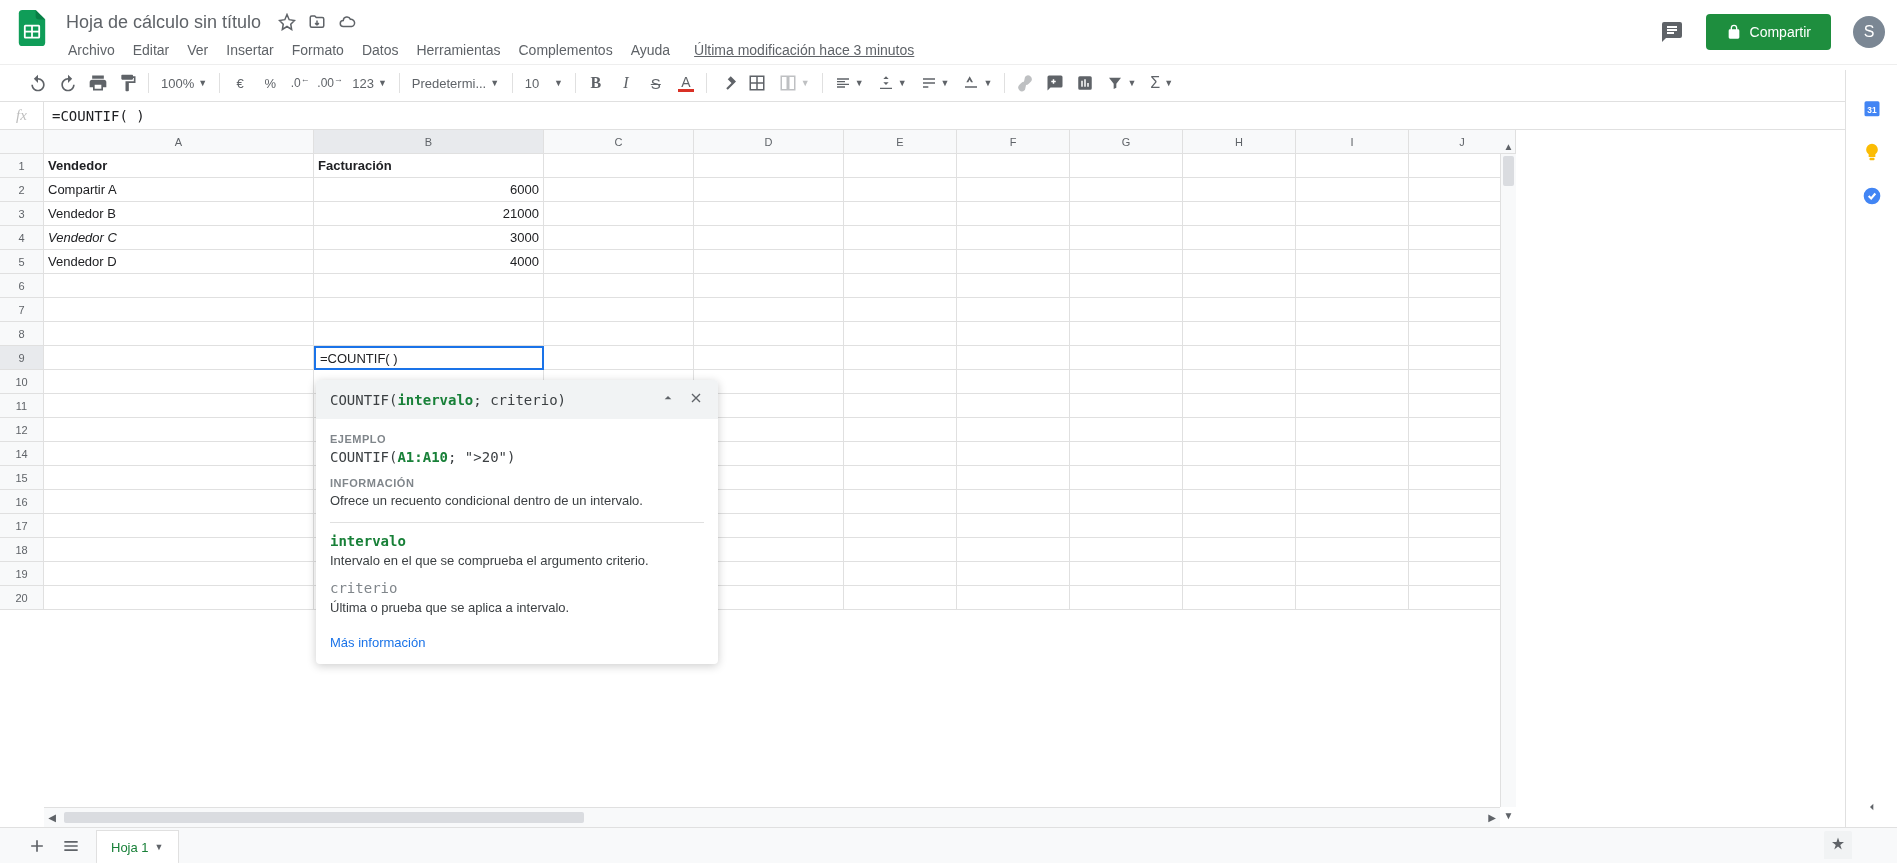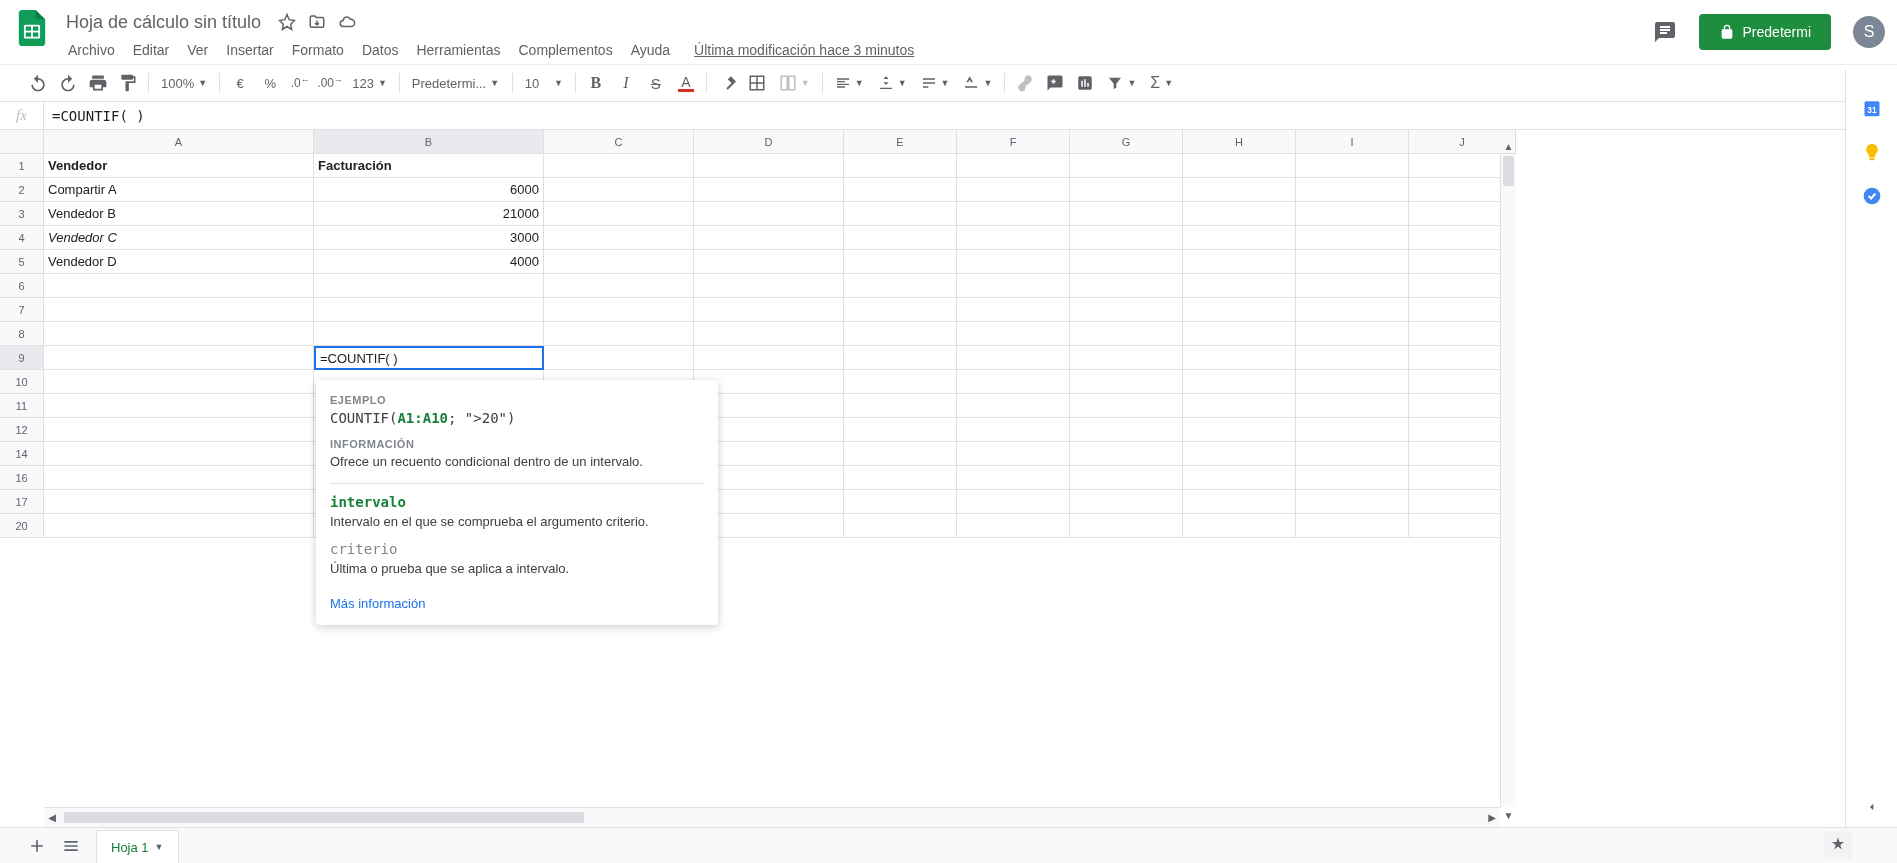--- a/index.html
+++ b/index.html
@@ -137,21 +137,21 @@
   <div class="header-right">
     <div class="comment-btn">
         <svg width="24" height="24" viewBox="0 0 24 24" fill="#5f6368">
           <path d="M20 2H4a2 2 0 0 0-2 2v18l4-4h14a2 2 0 0 0 2-2V4a2 2 0 0 0-2-2zM7 9h10v2H7zm0-3h10v2H7zm0 6h7v2H7z"></path>
         </svg>
       </div>
     <button class="share-btn">
       <svg width="16" height="16" viewBox="0 0 24 24" fill="#fff">
           <path d="M18 8h-1V6a5 5 0 0 0-10 0v2H6a2 2 0 0 0-2 2v10a2 2 0 0 0 2 2h12a2 2 0 0 0 2-2V10a2 2 0 0 0-2-2zM9 6a3 3 0 0 1 6 0v2H9z"></path>
         </svg>
-      <span>Predetermi</span>
+      <span>Compartir</span>
     </button>
     <div class="avatar">S</div>
   </div>
 </div>
 
 <div class="toolbar">
   <div class="tb-btn">
       <svg width="20" height="20" viewBox="0 0 24 24" fill="#5f6368">
         <path d="M12 5V2L7 7l5 5V8c3.3 0 6 2.7 6 6s-2.7 6-6 6-6-2.7-6-6H4c0 4.4 3.6 8 8 8s8-3.6 8-8-3.6-8-8-8z"></path>
       </svg>
@@ -481,34 +481,73 @@
           <div class="cell" style="width: 150px;"></div>
           <div class="cell" style="width: 150px;"></div>
           <div class="cell" style="width: 113px;"></div>
           <div class="cell" style="width: 113px;"></div>
           <div class="cell" style="width: 113px;"></div>
           <div class="cell" style="width: 113px;"></div>
           <div class="cell" style="width: 113px;"></div>
           <div class="cell" style="width: 107px;"></div>
         </div>
         <div class="row">
+          <div class="row-h">15</div>
+          <div class="cell" style="width: 270px;"></div>
+          <div class="cell" style="width: 230px;"></div>
+          <div class="cell" style="width: 150px;"></div>
+          <div class="cell" style="width: 150px;"></div>
+          <div class="cell" style="width: 113px;"></div>
+          <div class="cell" style="width: 113px;"></div>
+          <div class="cell" style="width: 113px;"></div>
+          <div class="cell" style="width: 113px;"></div>
+          <div class="cell" style="width: 113px;"></div>
+          <div class="cell" style="width: 107px;"></div>
+        </div>
+        <div class="row">
           <div class="row-h">16</div>
           <div class="cell" style="width: 270px;"></div>
           <div class="cell" style="width: 230px;"></div>
           <div class="cell" style="width: 150px;"></div>
           <div class="cell" style="width: 150px;"></div>
           <div class="cell" style="width: 113px;"></div>
           <div class="cell" style="width: 113px;"></div>
           <div class="cell" style="width: 113px;"></div>
           <div class="cell" style="width: 113px;"></div>
           <div class="cell" style="width: 113px;"></div>
           <div class="cell" style="width: 107px;"></div>
         </div>
         <div class="row">
           <div class="row-h">17</div>
+          <div class="cell" style="width: 270px;"></div>
+          <div class="cell" style="width: 230px;"></div>
+          <div class="cell" style="width: 150px;"></div>
+          <div class="cell" style="width: 150px;"></div>
+          <div class="cell" style="width: 113px;"></div>
+          <div class="cell" style="width: 113px;"></div>
+          <div class="cell" style="width: 113px;"></div>
+          <div class="cell" style="width: 113px;"></div>
+          <div class="cell" style="width: 113px;"></div>
+          <div class="cell" style="width: 107px;"></div>
+        </div>
+        <div class="row">
+          <div class="row-h">18</div>
+          <div class="cell" style="width: 270px;"></div>
+          <div class="cell" style="width: 230px;"></div>
+          <div class="cell" style="width: 150px;"></div>
+          <div class="cell" style="width: 150px;"></div>
+          <div class="cell" style="width: 113px;"></div>
+          <div class="cell" style="width: 113px;"></div>
+          <div class="cell" style="width: 113px;"></div>
+          <div class="cell" style="width: 113px;"></div>
+          <div class="cell" style="width: 113px;"></div>
+          <div class="cell" style="width: 107px;"></div>
+        </div>
+        <div class="row">
+          <div class="row-h">19</div>
           <div class="cell" style="width: 270px;"></div>
           <div class="cell" style="width: 230px;"></div>
           <div class="cell" style="width: 150px;"></div>
           <div class="cell" style="width: 150px;"></div>
           <div class="cell" style="width: 113px;"></div>
           <div class="cell" style="width: 113px;"></div>
           <div class="cell" style="width: 113px;"></div>
           <div class="cell" style="width: 113px;"></div>
           <div class="cell" style="width: 113px;"></div>
           <div class="cell" style="width: 107px;"></div>
@@ -533,20 +572,31 @@
       <div class="vscroll-thumb"></div>
       <div class="vscroll-btn" style="bottom:-16px">▼</div>
     </div>
     <div class="hscroll">
       <div class="hscroll-btn" style="left:0">◀</div>
       <div class="hscroll-thumb"></div>
       <div class="hscroll-btn" style="right:0">▶</div>
     </div>
 
     <div class="fn-tooltip">
+      <div class="fn-head">
+        <span><span>COUNTIF(</span><span class="green-text" style="font-weight:600">intervalo</span><span>; </span><span>criterio</span><span>)</span></span>
+        <div class="fn-head-actions">
+          <span style="cursor:pointer"><svg width="16" height="16" viewBox="0 0 24 24" fill="#5f6368">
+                <path d="M7 14l5-5 5 5z"></path>
+              </svg></span>
+          <span style="cursor:pointer"><svg width="16" height="16" viewBox="0 0 24 24" fill="#5f6368">
+                <path d="M18 6L6 18M6 6l12 12" stroke="#5f6368" stroke-width="2"></path>
+              </svg></span>
+        </div>
+      </div>
       <div class="fn-body">
         <div class="fn-label">EJEMPLO</div>
         <div class="fn-mono"><span>COUNTIF(</span><span class="fn-hiref">A1:A10</span><span>; "&gt;20")</span></div>
         <div style="height:12px"></div>
         <div class="fn-label">INFORMACIÓN</div>
         <div class="fn-desc">Ofrece un recuento condicional dentro de un intervalo.</div>
         <div class="fn-divider"></div>
         <div class="fn-param-name green-text" style="font-weight:600">intervalo</div>
         <div class="fn-param-desc">Intervalo en el que se comprueba el argumento criterio.</div>
         <div class="fn-param-name gray-text">criterio</div>

